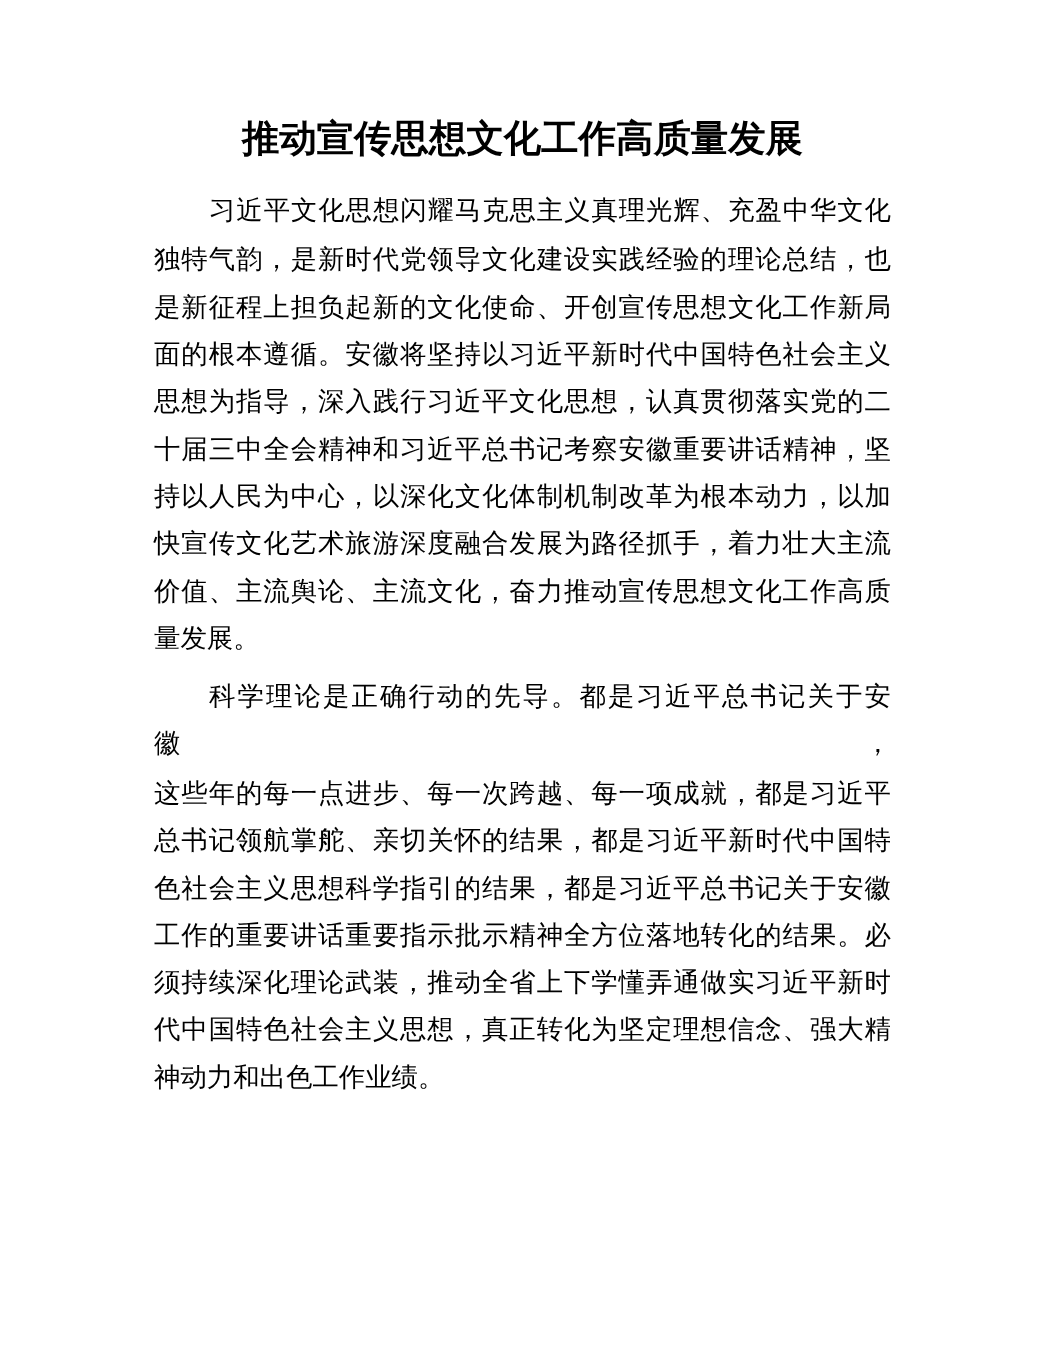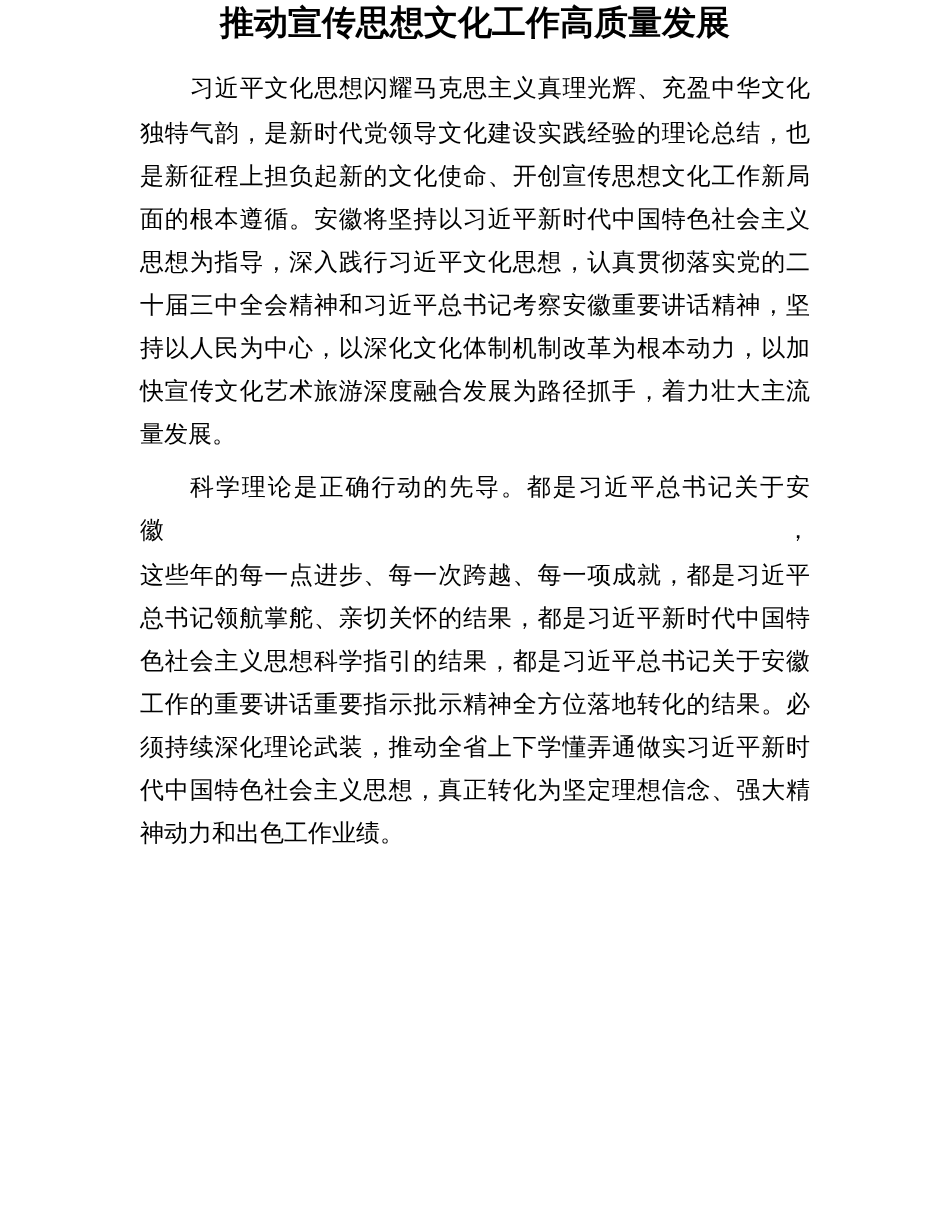--- a/index.html
+++ b/index.html
@@ -15,20 +15,21 @@
     overflow: hidden;
   }
   .page {
     box-sizing: border-box;
     width: 950px;
     height: 1230px;
     padding: 0 140px;
   }
   .doc-title {
     margin: 0;
+    padding-top: 104px;
     font-size: 34px;
     line-height: 44px;
     font-weight: 700;
     text-align: center;
     letter-spacing: 0;
   }
   .para {
     margin: 0;
   }
   .para.p1 { margin-top: 24px; }
@@ -59,20 +60,21 @@
 
   <div class="para p1">
     <div class="line first">习近平文化思想闪耀马克思主义真理光辉、充盈中华文化</div>
     <div class="line">独特气韵，是新时代党领导文化建设实践经验的理论总结，也</div>
     <div class="line">是新征程上担负起新的文化使命、开创宣传思想文化工作新局</div>
     <div class="line">面的根本遵循。安徽将坚持以习近平新时代中国特色社会主义</div>
     <div class="line">思想为指导，深入践行习近平文化思想，认真贯彻落实党的二</div>
     <div class="line">十届三中全会精神和习近平总书记考察安徽重要讲话精神，坚</div>
     <div class="line">持以人民为中心，以深化文化体制机制改革为根本动力，以加</div>
     <div class="line">快宣传文化艺术旅游深度融合发展为路径抓手，着力壮大主流</div>
+    <div class="line">价值、主流舆论、主流文化，奋力推动宣传思想文化工作高质</div>
     <div class="line last">量发展。</div>
   </div>
 
 
   <div class="para p3">
     <div class="line first">科学理论是正确行动的先导。都是习近平总书记关于安徽，</div>
     <div class="line">这些年的每一点进步、每一次跨越、每一项成就，都是习近平</div>
     <div class="line">总书记领航掌舵、亲切关怀的结果，都是习近平新时代中国特</div>
     <div class="line">色社会主义思想科学指引的结果，都是习近平总书记关于安徽</div>
     <div class="line">工作的重要讲话重要指示批示精神全方位落地转化的结果。必</div>

